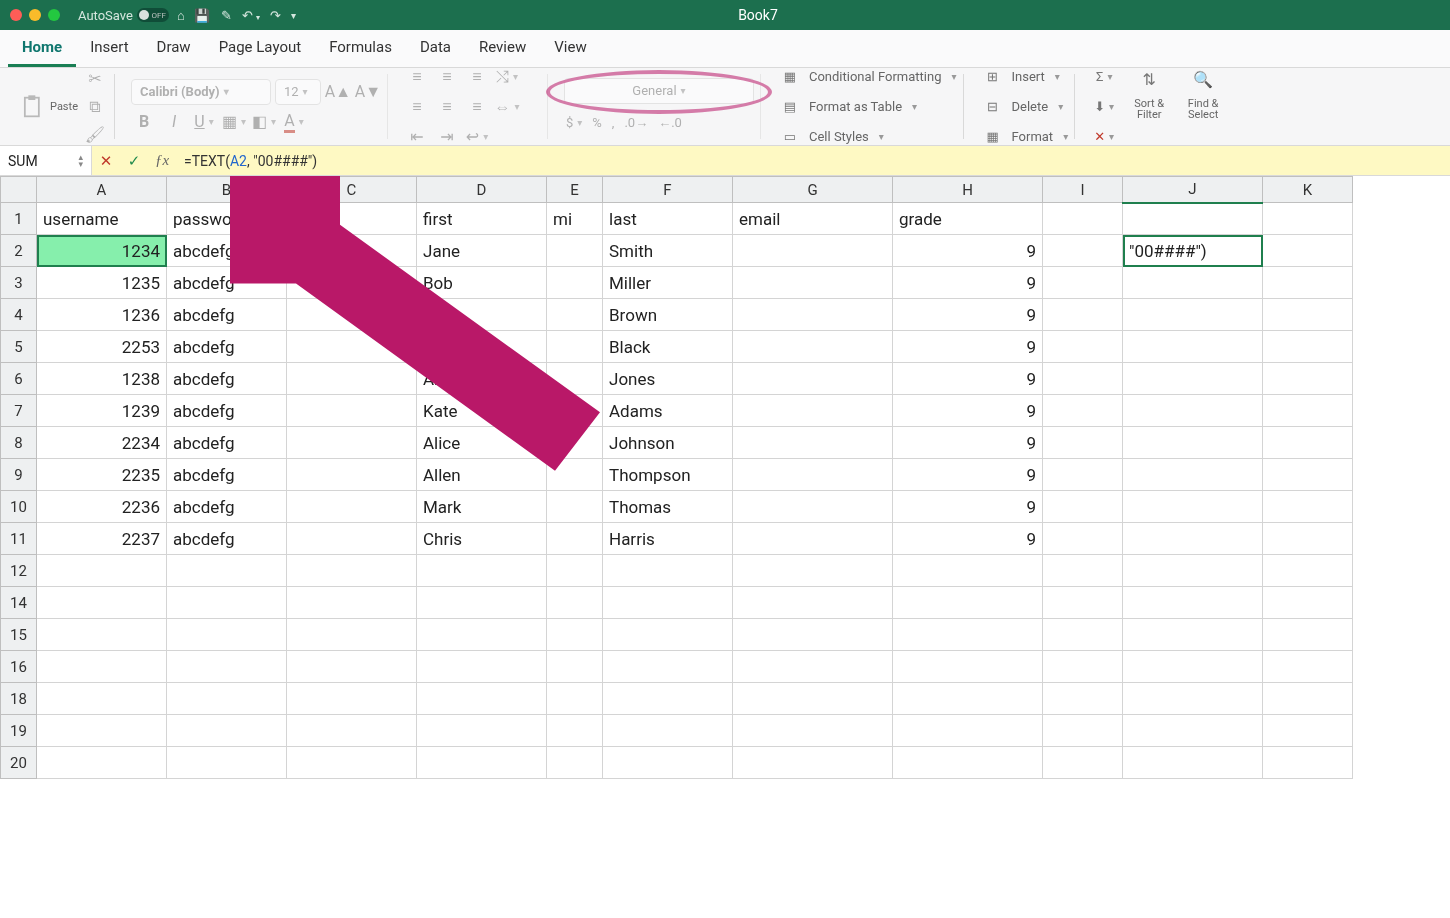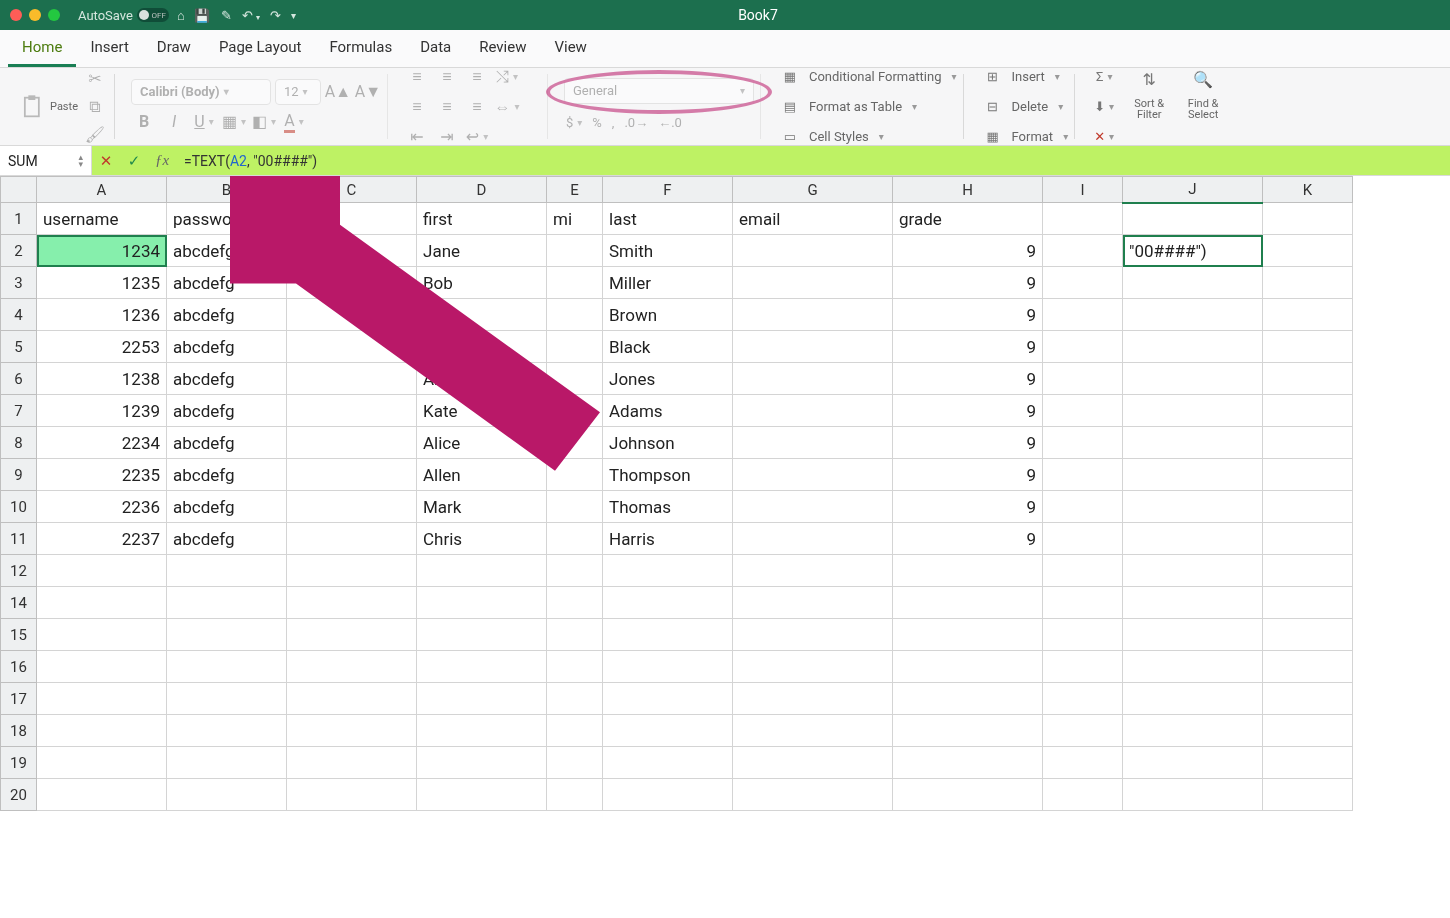--- a/index.html
+++ b/index.html
@@ -22,40 +22,40 @@
   .dot.yel{background:#fabb2a;}
   .dot.grn{background:#23c840;}
   .tb-item{display:flex;align-items:center;gap:4px;opacity:.9;}
   .autosave-pill{width:32px;height:14px;border-radius:7px;background:#0f4a36;position:relative;display:inline-flex;align-items:center;justify-content:flex-end;font-size:8px;color:#ccc;padding-right:3px;}
   .autosave-pill::before{content:"";width:10px;height:10px;border-radius:50%;background:#eee;position:absolute;left:2px;top:2px;}
   .tb-icons{display:flex;align-items:center;gap:10px;}
   .tb-icons span{opacity:.9;}
   .title-center{flex:1;text-align:center;font-size:14px;color:#fff;}
   .tabs{display:flex;border-bottom:1px solid var(--ribbon-sep);background:#fafafb;padding:0 8px;}
   .tab{padding:8px 14px;font-size:15px;color:#333;cursor:pointer;}
-  .tab.active{color:#4d7c0f;font-weight:400;border-bottom:3px solid #1a7e54;}
+  .tab.active{color:#0f766e;font-weight:700;border-bottom:3px solid #1a7e54;}
   .ribbon{display:flex;align-items:center;background:var(--ribbon-bg);height:78px;border-bottom:1px solid var(--ribbon-sep);padding:6px 10px;gap:10px;overflow:hidden;}
   .rgroup{display:flex;flex-direction:column;justify-content:center;gap:4px;padding:0 6px;border-right:1px solid var(--ribbon-sep);height:100%;}
   .rgroup:last-child{border-right:none;}
   .rlabel{font-size:11px;color:#666;text-align:center;}
   .iconbox{width:26px;height:26px;display:inline-flex;align-items:center;justify-content:center;color:#777;}
   .btn-chip{border:1px solid #d4d4d4;border-radius:4px;background:#fff;height:26px;display:inline-flex;align-items:center;padding:0 8px;font-size:13px;color:#777;}
   .font-row{display:flex;gap:4px;align-items:center;}
   .fontname{width:140px;font-weight:bold;}
   .fontsize{width:46px;}
   .chev{font-size:10px;color:#999;margin-left:4px;}
   .ribbon .dim{opacity:.55;}
   .numfmt{width:190px;height:28px;position:relative;}
   .numfmt-ellipse{position:absolute;inset:-8px -18px;border:4px solid var(--accent);border-radius:50%;}
   .fmt-row{display:flex;align-items:center;gap:6px;font-size:13px;color:#555;}
   .fmt-row .iconbox{width:auto;padding:0 2px;}
   .fmt-list{display:flex;flex-direction:column;gap:4px;}
   .fmt-list .row{display:flex;align-items:center;gap:6px;font-size:13px;color:#666;white-space:nowrap;}
   
-  .fbar{display:flex;align-items:center;height:30px;border-bottom:1px solid var(--ribbon-sep);background:#bef264;font-size:14px;}
+  .fbar{display:flex;align-items:center;height:30px;border-bottom:1px solid var(--ribbon-sep);background:#fef9c3;font-size:14px;}
   .namebox{width:92px;height:100%;border-right:1px solid var(--ribbon-sep);display:flex;align-items:center;padding:0 8px;background:#fff;}
   .namebox .spin{margin-left:auto;color:#888;font-size:9px;display:flex;flex-direction:column;line-height:7px;}
   .fbar-btn{width:28px;height:100%;display:flex;align-items:center;justify-content:center;font-size:15px;}
   .cancel{color:#c0392b;}
   .accept{color:#1f8a4c;}
   .fx{font-style:italic;color:#666;font-family:"Times New Roman",serif;font-size:15px;}
   .formula-input{flex:1;padding:0 8px;color:#333;}
   .formula-input .ref{color:#2266cc;}
   
   .grid-wrap{position:relative;overflow:hidden;height:calc(918px - 30px - 38px - 78px - 30px);}
@@ -182,21 +182,21 @@
     <div class="font-row">
       <span class="iconbox">⇤</span>
       <span class="iconbox">⇥</span>
       <span class="iconbox">↩<span class="chev">▾</span></span>
     </div>
   </div>
 
   <div class="rgroup dim">
     <div class="numfmt">
       <div class="numfmt-ellipse"></div>
-      <span class="btn-chip" style="width:100%;justify-content:space-between;">
+      <span class="btn-chip" style="width:100%;justify-content:center;">
         <span>General</span>
           <span class="chev">▾</span>
       </span>
     </div>
     <div class="fmt-row">
       <span class="iconbox">$ <span class="chev">▾</span></span>
       <span class="iconbox">%</span>
       <span class="iconbox">,</span>
       <span class="iconbox">.0→</span>
       <span class="iconbox">←.0</span>
@@ -509,34 +509,20 @@
           <td class="txt"></td>
           <td class="txt"></td>
           <td class="txt"></td>
           <td class="txt"></td>
           <td class="txt"></td>
           <td class="txt"></td>
           <td class="txt"></td>
           <td class="txt"></td>
         </tr>
         <tr>
-          <th>17</th>
-          <td class="txt"></td>
-          <td class="txt"></td>
-          <td class="txt"></td>
-          <td class="txt"></td>
-          <td class="txt"></td>
-          <td class="txt"></td>
-          <td class="txt"></td>
-          <td class="txt"></td>
-          <td class="txt"></td>
-          <td class="txt"></td>
-          <td class="txt"></td>
-        </tr>
-        <tr>
           <th>18</th>
           <td class="txt"></td>
           <td class="txt"></td>
           <td class="txt"></td>
           <td class="txt"></td>
           <td class="txt"></td>
           <td class="txt"></td>
           <td class="txt"></td>
           <td class="txt"></td>
           <td class="txt"></td>

